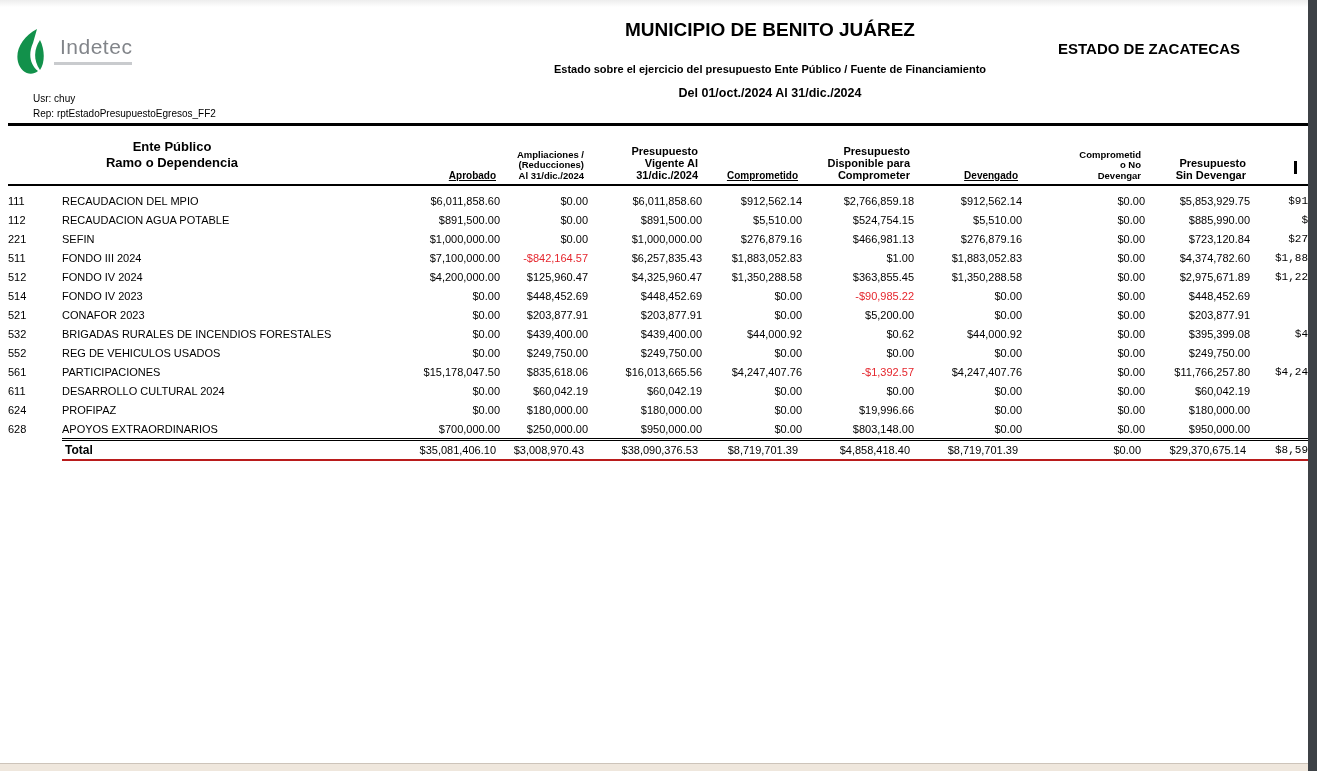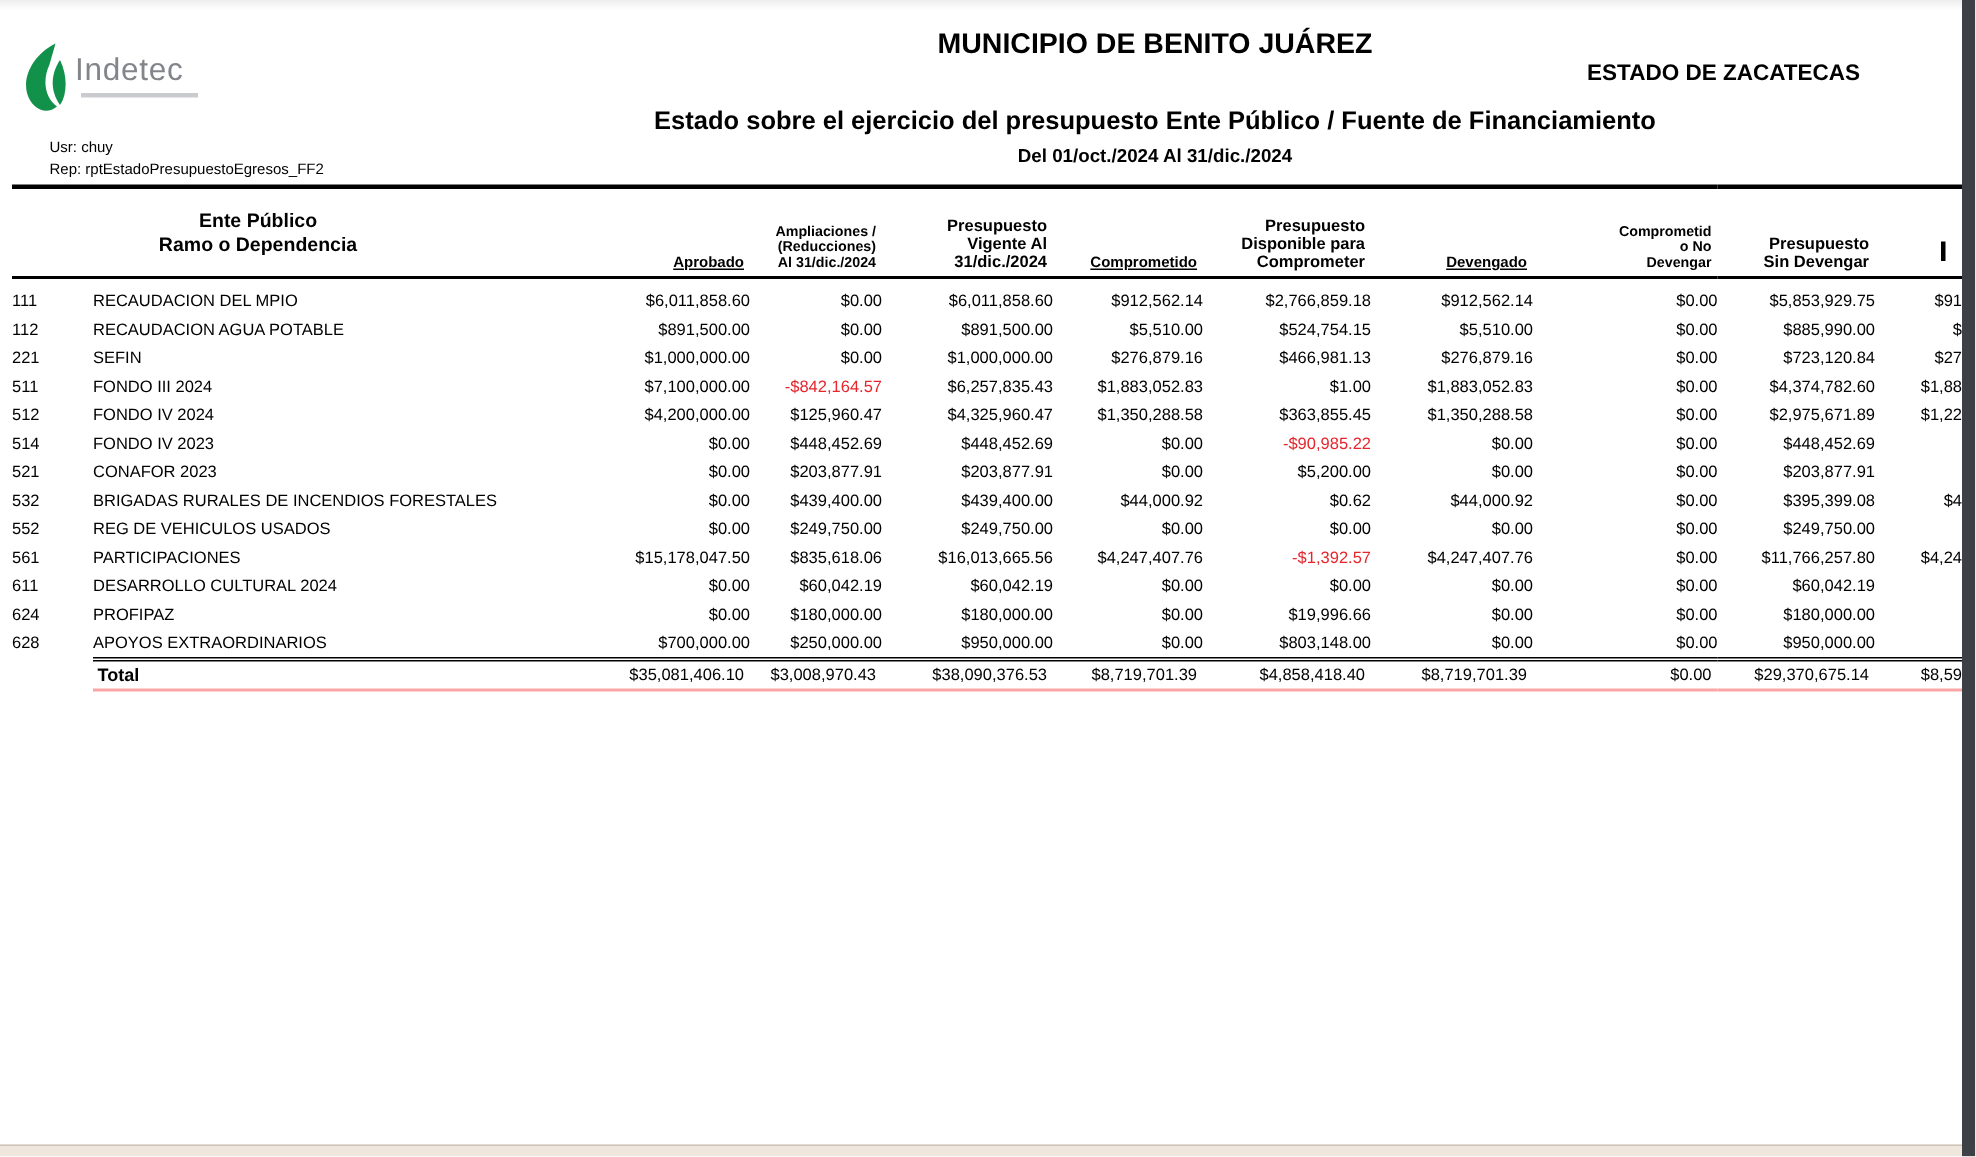--- a/index.html
+++ b/index.html
@@ -5,28 +5,28 @@
   html,body { margin:0; padding:0; background:#ffffff; }
   .page {
     position:relative; width:1317px; height:771px; overflow:hidden;
     background:#ffffff; font-family:"Liberation Sans", sans-serif; color:#000;
   }
   .top-fade { position:absolute; left:0; top:0; width:1317px; height:7px;
     background:linear-gradient(#ededed,#ffffff); }
 
   
   .logo { position:absolute; left:14px; top:28px; display:flex; align-items:flex-start; }
-  .logo-text { font-size:21px; color:#82858a; letter-spacing:.5px; margin-left:2px; margin-top:8px; line-height:1; }
+  .logo-text { font-size:21px; color:#82858a; letter-spacing:.5px; margin-left:12px; margin-top:8px; line-height:1; }
   .logo-tagline { position:absolute; left:40px; top:34px; width:78px; height:3px; background:#c9cbce; }
 
   
   .titles { position:absolute; left:300px; top:19px; width:940px; text-align:center; }
   .t1 { font-size:19px; font-weight:bold; line-height:21px; }
   .t2 { font-size:15px; font-weight:bold; line-height:17px;text-align:right; }
-  .t3 { font-size:17px; font-weight:bold; margin-top:16px; line-height:15px; }
+  .t3 { font-size:11px; font-weight:bold; margin-top:5px; line-height:15px; }
   .t4 { font-size:12.5px; font-weight:bold; margin-top:9px; line-height:14px;text-align:center; }
 
   .meta { position:absolute; left:33px; top:91px; font-size:10px; line-height:15px; }
 
   
   table.report { position:absolute; left:8px; top:123px; width:1300px;
     border-collapse:collapse; table-layout:fixed; }
   col.c-code{width:54px} col.c-name{width:238px} col.c-aprob{width:200px}
   col.c-ampl{width:88px} col.c-vig{width:114px} col.c-comp{width:100px}
   col.c-disp{width:112px} col.c-dev{width:108px} col.c-cnd{width:123px}
@@ -40,24 +40,24 @@
   th.num { text-align:right; line-height:11px; }
   th.f-lg { font-size:10px;text-decoration:underline; }
   th.f-md { font-size:11px; line-height:12px; }
   th.f-sm { font-size:9.5px; line-height:10.5px; }
 
   tbody.gap td { height:5px; border:none; padding:0; }
   tbody.data td { font-size:11px; height:19px; padding:0; white-space:nowrap; }
   td.code { padding-left:12px; }
   td.name { padding-left:3px; overflow:visible; }
   td.num  { text-align:right; padding-right:4px; }
-  td.cut  { padding-right:0; }
+  td.cut  { padding-right:0;font-family:Liberation Mono, monospace; }
   td.neg  { color:#e5262d; }
 
-  tfoot td { border-top:3px double #000; border-bottom:2px solid #fca5a5;
+  tfoot td { border-top:3px double #000; border-bottom:2px solid #b91c1c;
     font-size:11px; height:18px; padding:0; white-space:nowrap; vertical-align:middle; }
   tfoot td.code { border:none; }
   tfoot td.num { text-align:right; padding-right:4px; }
   tfoot td.cut { padding-right:0; }
   .total-label { font-weight:bold; font-size:12px; padding-left:3px; }
 
   
   .hdr-fragment { position:absolute; left:1294px; top:161px; width:3px; height:13px; background:#000; }
 
   

